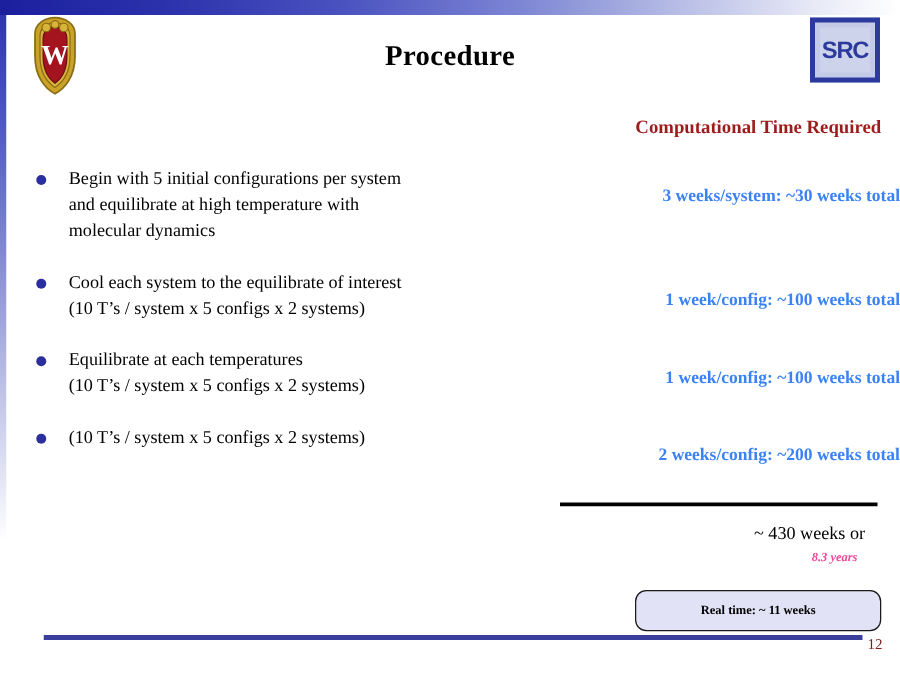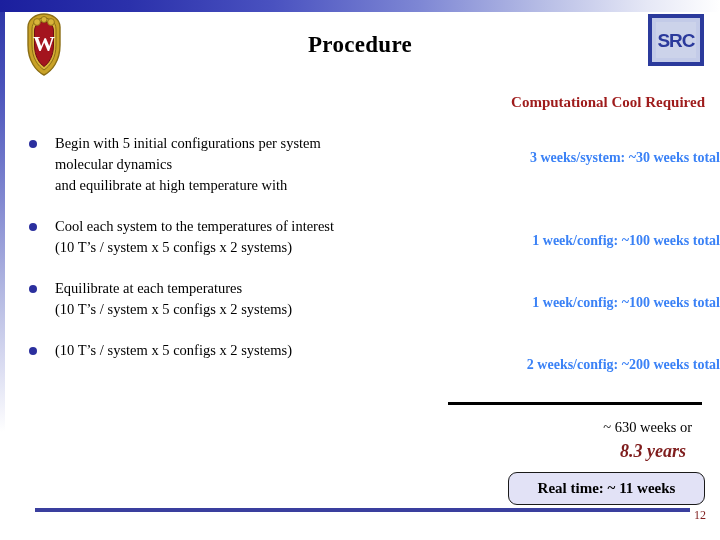--- a/index.html
+++ b/index.html
@@ -145,38 +145,38 @@
     width: 272px;
     text-align: right;
     font-size: 14.5px;
     color: #000000;
   }
   .total-years {
     position: absolute;
     left: 420px; top: 441px;
     width: 266px;
     text-align: right;
-    font-size: 18px;
+    font-size: 10px;
     font-weight: bold;
     font-style: italic;
-    color: #7f1d1d;
+    color: #ec4899;
   }
 
   .realtime-box {
     position: absolute;
     left: 508px; top: 472px;
     width: 197px; height: 33px;
     box-sizing: border-box;
     border: 1px solid #1a1a1a;
     border-radius: 9px;
     background: #e2e2f6;
     display: flex;
     align-items: center;
     justify-content: center;
-    font-size: 15px;
+    font-size: 10px;
     font-weight: bold;
     color: #000000;
   }
 
   
   .footer-line {
     position: absolute;
     left: 35px; top: 508px;
     width: 655px; height: 4px;
     background: #3a3f9e;
@@ -207,41 +207,41 @@
     <text x="24" y="40" text-anchor="middle" font-family="Liberation Serif, serif" font-size="22" font-weight="bold" fill="#ffffff">W</text>
   </svg>
 
   <div class="src-logo">
     <div class="src-logo-inner">
       <span class="src-text">SRC</span>
     </div>
   </div>
 
   <div class="slide-title">Procedure</div>
-  <div class="subheading">Computational Cool Required</div>
+  <div class="subheading">Computational Time Required</div>
 
   <div class="rows">
 
     <div class="row r1">
       <div class="row-left">
         <span class="bullet-dot"></span>
         <div class="row-text">
           <span class="l2">Begin with 5 initial configurations per system</span>
+          <span class="l2">and equilibrate at high temperature with</span>
           <span class="l2">molecular dynamics</span>
-          <span class="l2">and equilibrate at high temperature with</span>
         </div>
       </div>
       <div class="row-right">3 weeks/system: ~30 weeks total</div>
     </div>
 
     <div class="row r2">
       <div class="row-left">
         <span class="bullet-dot"></span>
         <div class="row-text">
-          <span class="l2">Cool each system to the temperatures of interest</span>
+          <span class="l2">Cool each system to the equilibrate of interest</span>
           <span class="l2">(10 T’s / system x 5 configs x 2 systems)</span>
         </div>
       </div>
       <div class="row-right">1 week/config:  ~100 weeks total</div>
     </div>
 
     <div class="row r3">
       <div class="row-left">
         <span class="bullet-dot"></span>
         <div class="row-text">
@@ -258,21 +258,21 @@
         <div class="row-text">
           <span class="l2">(10 T’s / system x 5 configs x 2 systems)</span>
         </div>
       </div>
       <div class="row-right">2 weeks/config:  ~200 weeks total</div>
     </div>
 
   </div>
 
   <div class="total-rule"></div>
-  <div class="total-weeks">~ 630 weeks or</div>
+  <div class="total-weeks">~ 430 weeks or</div>
   <div class="total-years">8.3 years</div>
 
   <div class="realtime-box">
     <span>Real time:  ~ 11 weeks</span>
   </div>
 
   <div class="footer-line"></div>
   <div class="page-number">12</div>
 
 </div>

